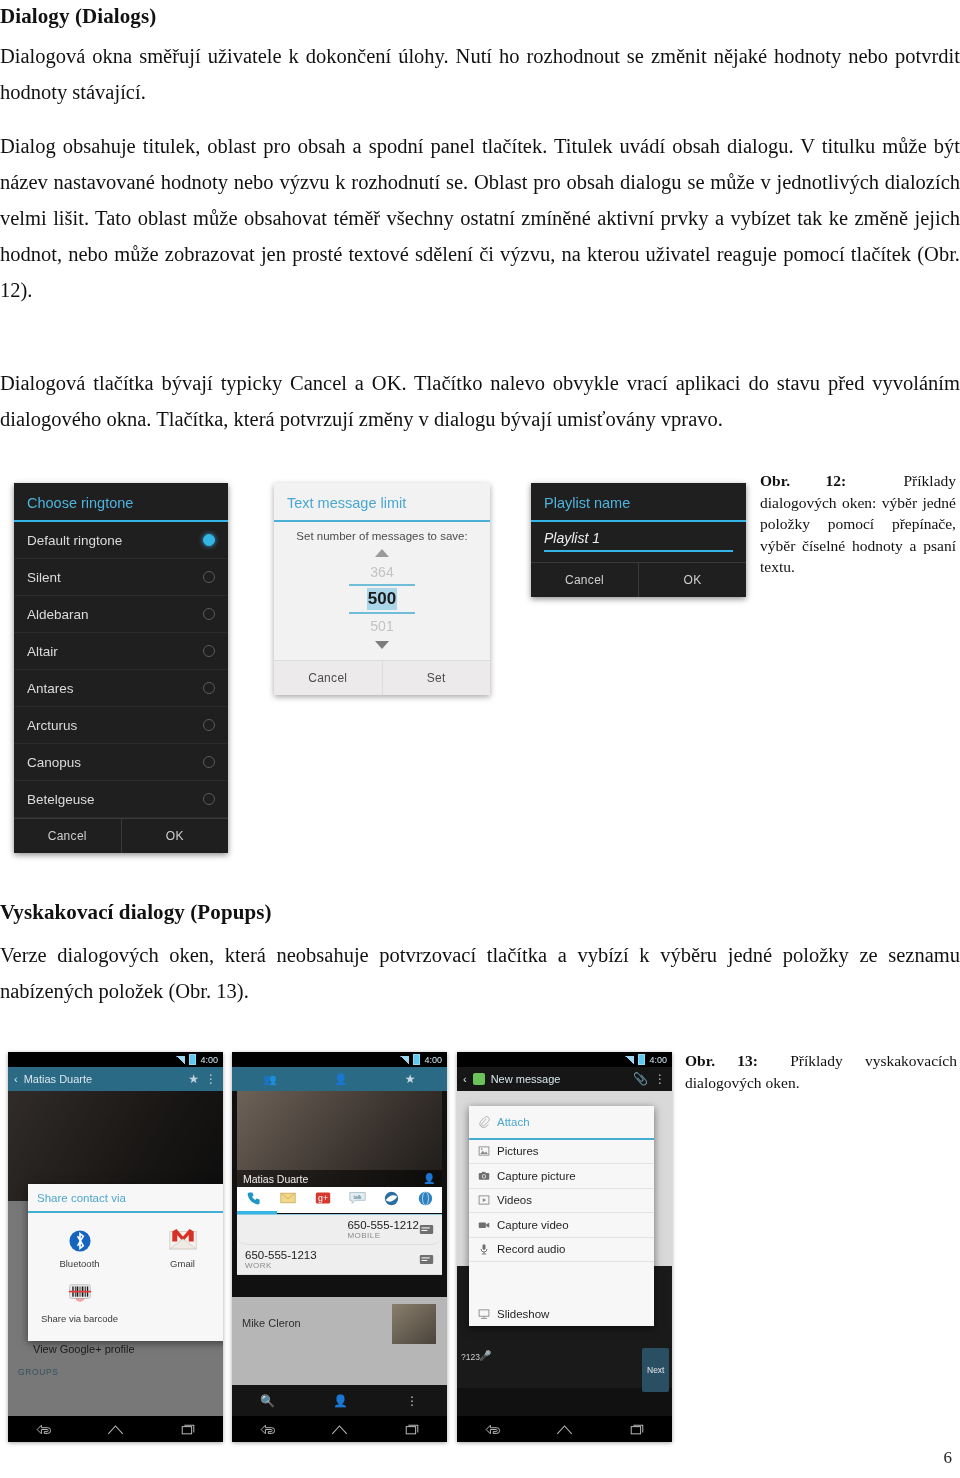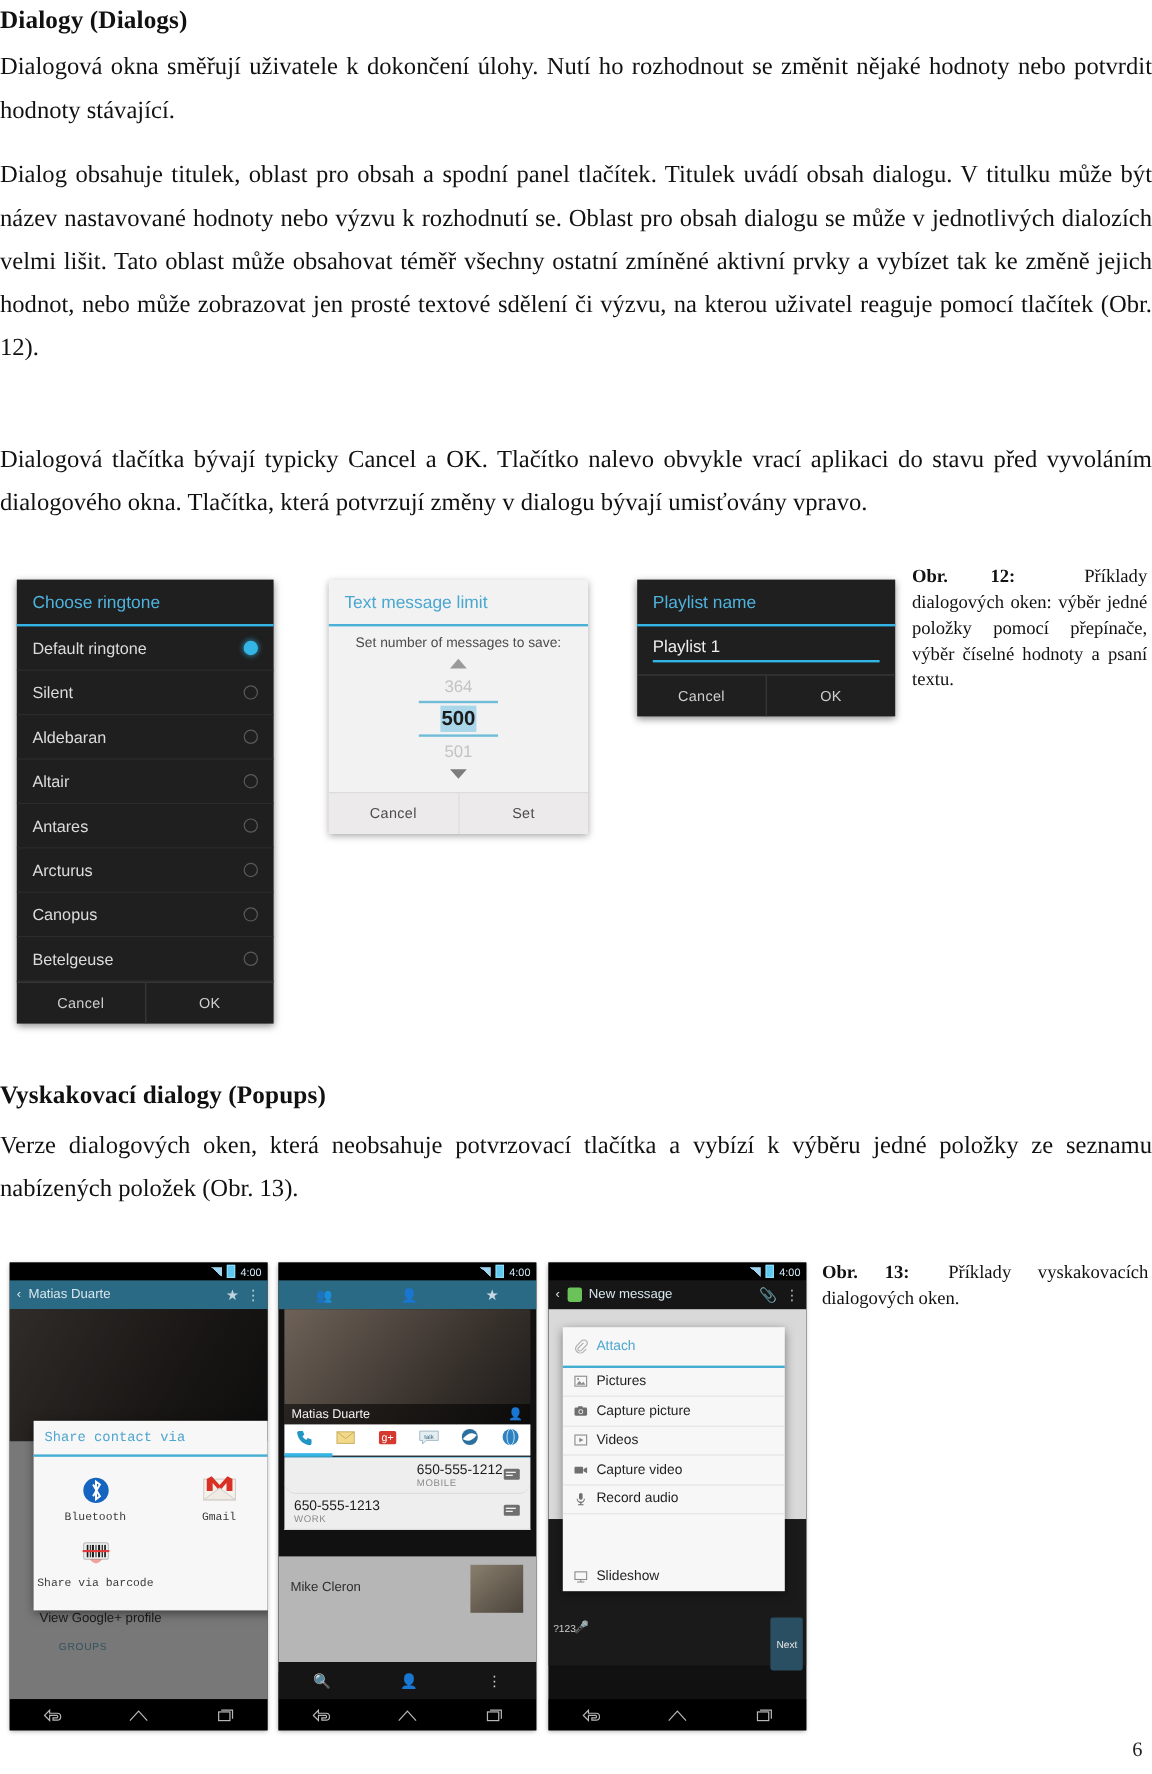--- a/index.html
+++ b/index.html
@@ -87,21 +87,21 @@
   .np .cur{
     font-size:17px;font-weight:bold;color:#1b1b1b;background:#aad6ea;
     padding:0 1px;line-height:22px;
   }
 
   
   .field{
     margin:8px 13px 0 13px;font-size:14px;color:#eee;
     padding-bottom:4px;border-bottom:2px solid #33b5e5;
   }
-  .field-wrap{padding-bottom:10px;}
+  .field-wrap{padding-bottom:10px;font-style:italic;}
 
   
   .phone{
     position:absolute;overflow:hidden;background:#111;
     font-family:"Liberation Sans","DejaVu Sans",sans-serif;
     box-shadow:0 1px 4px rgba(0,0,0,.35);
   }
   .statusbar{
     height:15px;background:#000;display:flex;align-items:center;
     justify-content:flex-end;gap:4px;padding-right:5px;
@@ -257,24 +257,24 @@
       <span style="font-size:11px;">‹</span>
       <span style="flex:1;">Matias Duarte</span>
       <span style="font-size:12px;opacity:.85;">★</span>
       <span style="font-size:12px;opacity:.85;letter-spacing:0;">⋮</span>
     </div>
 
     <div style="position:absolute;left:0;top:39px;width:215px;height:110px;
                 background:linear-gradient(120deg,#4b4440,#2a2623 55%,#141414);"></div>
     <div style="position:absolute;left:0;top:149px;width:215px;height:215px;background:#b9b9b9;"></div>
     <div style="position:absolute;left:25px;top:291px;font-size:11px;color:#2d2d2d;">View Google+ profile</div>
-    <div style="position:absolute;left:10px;top:315px;font-size:8.5px;color:#4f7f93;letter-spacing:.6px;margin-left:31px;">GROUPS</div>
+    <div style="position:absolute;left:10px;top:315px;font-size:8.5px;color:#4f7f93;letter-spacing:.6px;">GROUPS</div>
     <div class="dim" style="top:39px;bottom:26px;"></div>
 
-    <div class="popup" style="left:20px;top:132px;width:206px;font-family:Liberation Mono, monospace;">
+    <div class="popup" style="left:20px;top:132px;width:206px;">
       <div class="popup-title">Share contact via</div>
       <div class="popup-rule"></div>
       <div class="share-grid" id="share-grid">
           <div class="share-cell">
             <div class="glyph" style="height: 26px;"><svg width="26" height="26" viewBox="0 0 32 32">
                 <circle cx="16" cy="16" r="13" fill="#1565c0"></circle>
                 <path d="M13 10 L20 22 L16 25 L16 7 L20 10 L13 22" fill="none" stroke="#fff" stroke-width="2"></path>
               </svg></div>
             <div>Bluetooth</div>
           </div>

